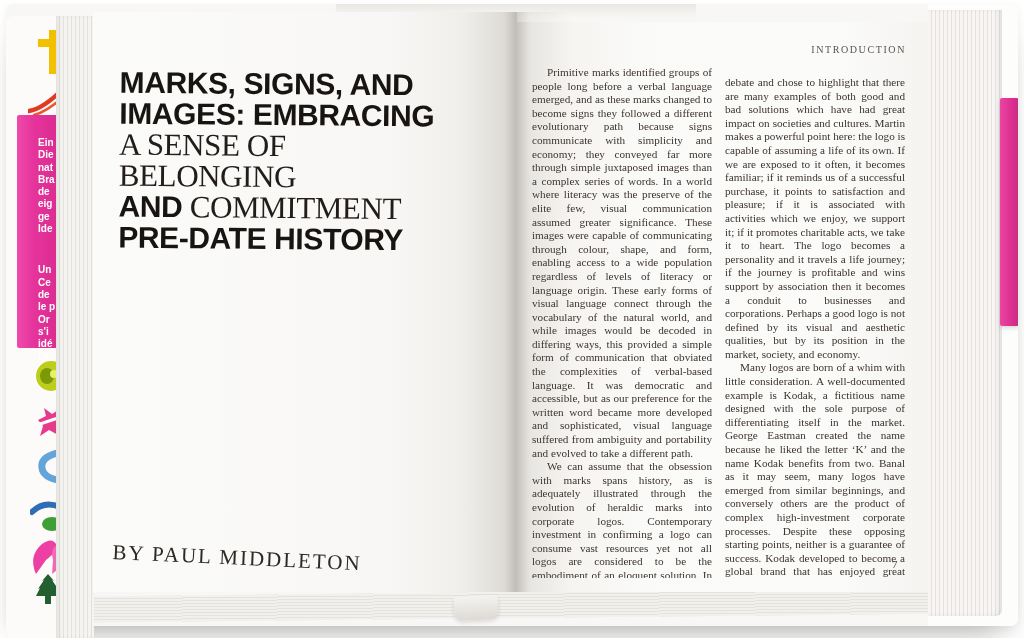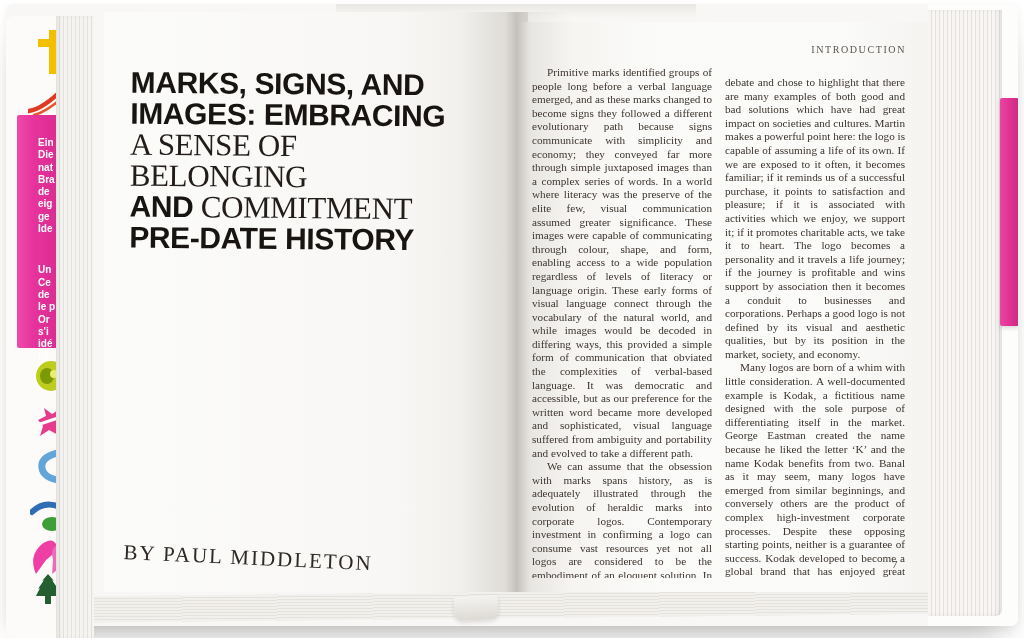--- a/index.html
+++ b/index.html
@@ -38,21 +38,21 @@
   .logo-swoosh  { left:22px; top:68px; }
   .logo-ring    { left:28px; top:342px; }
   .logo-splat   { left:26px; top:390px; }
   .logo-crescent{ left:26px; top:432px; }
   .logo-waveleaf{ left:24px; top:484px; }
   .logo-ribbon  { left:20px; top:518px; }
   .logo-tree    { left:26px; top:558px; }
 
   
   .page { position:absolute; top:8px; height:580px; }
-  .left-page { left:98px; width:424px;
+  .left-page { left:87px; width:424px;
           background:linear-gradient(90deg,#fbfbfa 0%,#f8f7f5 70%,#eceae6 96%,#e2dfda 100%);
           border-radius:2px 0 0 2px; }
   .right-page { left:510px; width:422px; top:18px; height:570px; overflow:hidden;
           background:linear-gradient(90deg,#e6e3df 0%,#f3f1ee 4%,#fafaf8 30%,#fbfbfa 75%,#f4f3f0 100%);
           border-radius:0 2px 2px 0; }
   .gutter-shade { position:absolute; left:455px; top:8px; width:110px; height:580px; pointer-events:none;
           background:linear-gradient(90deg,rgba(100,94,86,0) 0%,rgba(100,94,86,.10) 40%,rgba(70,64,58,.22) 50%,rgba(100,94,86,.08) 62%,rgba(100,94,86,0) 100%); }
 
   
   .chapter-title { position:absolute; left:26px; top:56px; transform:rotate(.5deg); }

